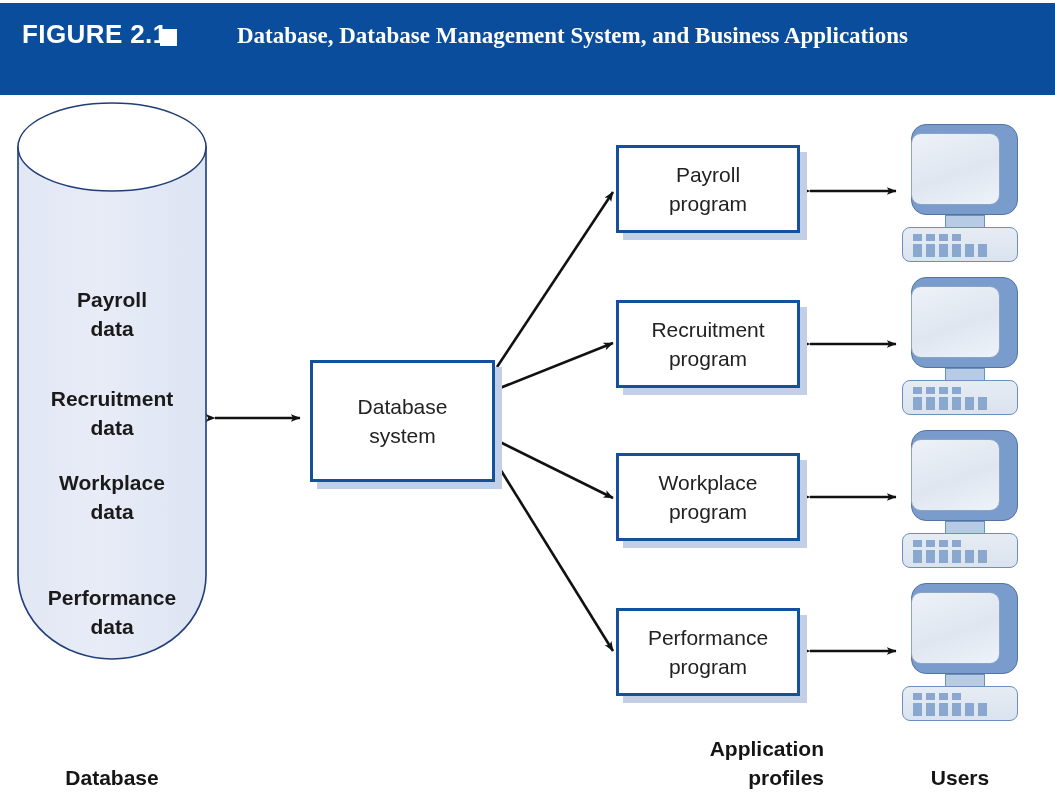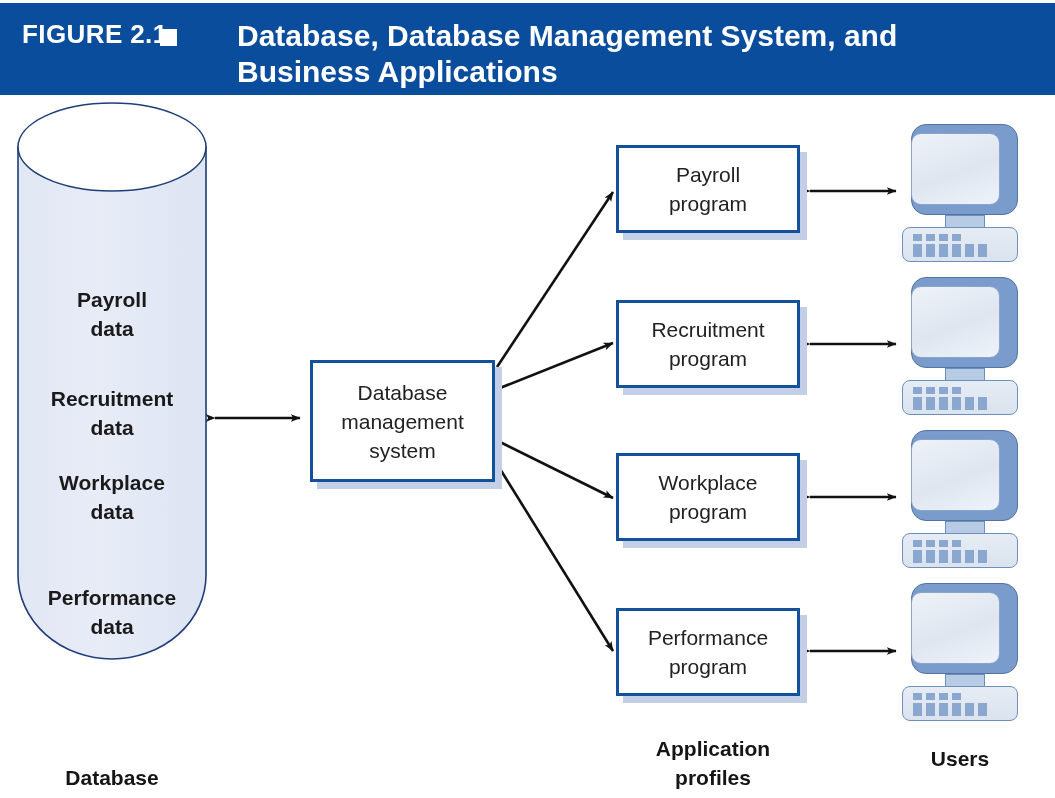--- a/index.html
+++ b/index.html
@@ -42,23 +42,24 @@
     width: 17px;
     height: 17px;
     background: #ffffff;
   }
   #figure-title {
     position: absolute;
     left: 237px;
     top: 15px;
     width: 780px;
     color: #ffffff;
-    font-size: 30px;
+    font-size: 23px;
     font-weight: bold;
     line-height: 36px;
+    font-family: Liberation Serif, serif;
   }
 
   
   #diagram {
     position: absolute;
     left: 0;
     top: 95px;
     width: 1055px;
     height: 703px;
   }
@@ -233,21 +234,20 @@
     <div class="cyl-text" style="top:466px">
       <div>Performance</div>
       <div>data</div>
     </div>
   </div>
 
   <div class="node-shadow" style="left:317px; top:272px; width:185px; height:122px;"></div>
   <div class="node-box" id="dbms-box" style="left:310px; top:265px; width:185px; height:122px;">
     <div>
       <div>Database</div>
-      <div>management</div>
       <div>system</div>
     </div>
   </div>
 
   <div class="node-shadow" style="left:623px; top:57px; width:184px; height:88px;"></div>
   <div class="node-box" style="left:616px; top:50px; width:184px; height:88px;">
     <div>
       <div>Payroll</div>
       <div>program</div>
     </div>
@@ -343,19 +343,19 @@
       <span class="key" style="left:10px;top:16px;width:9px;height:13px"></span>
       <span class="key" style="left:23px;top:16px;width:9px;height:13px"></span>
       <span class="key" style="left:36px;top:16px;width:9px;height:13px"></span>
       <span class="key" style="left:49px;top:16px;width:9px;height:13px"></span>
       <span class="key" style="left:62px;top:16px;width:9px;height:13px"></span>
       <span class="key" style="left:75px;top:16px;width:9px;height:13px"></span>
     </div>
   </div>
 
   <div class="column-caption" style="left:18px; top:668px; width:188px;">Database</div>
-  <div class="column-caption" style="left:621px; top:639px; width:184px;">
+  <div class="column-caption" style="left:640px; top:639px; width:184px;text-align:right;">
     <div>Application</div>
     <div>profiles</div>
   </div>
-  <div class="column-caption" style="left:902px; top:649px; width:116px;">Users</div>
+  <div class="column-caption" style="left:902px; top:668px; width:116px;">Users</div>
 
 </div>
 
 </body></html>

